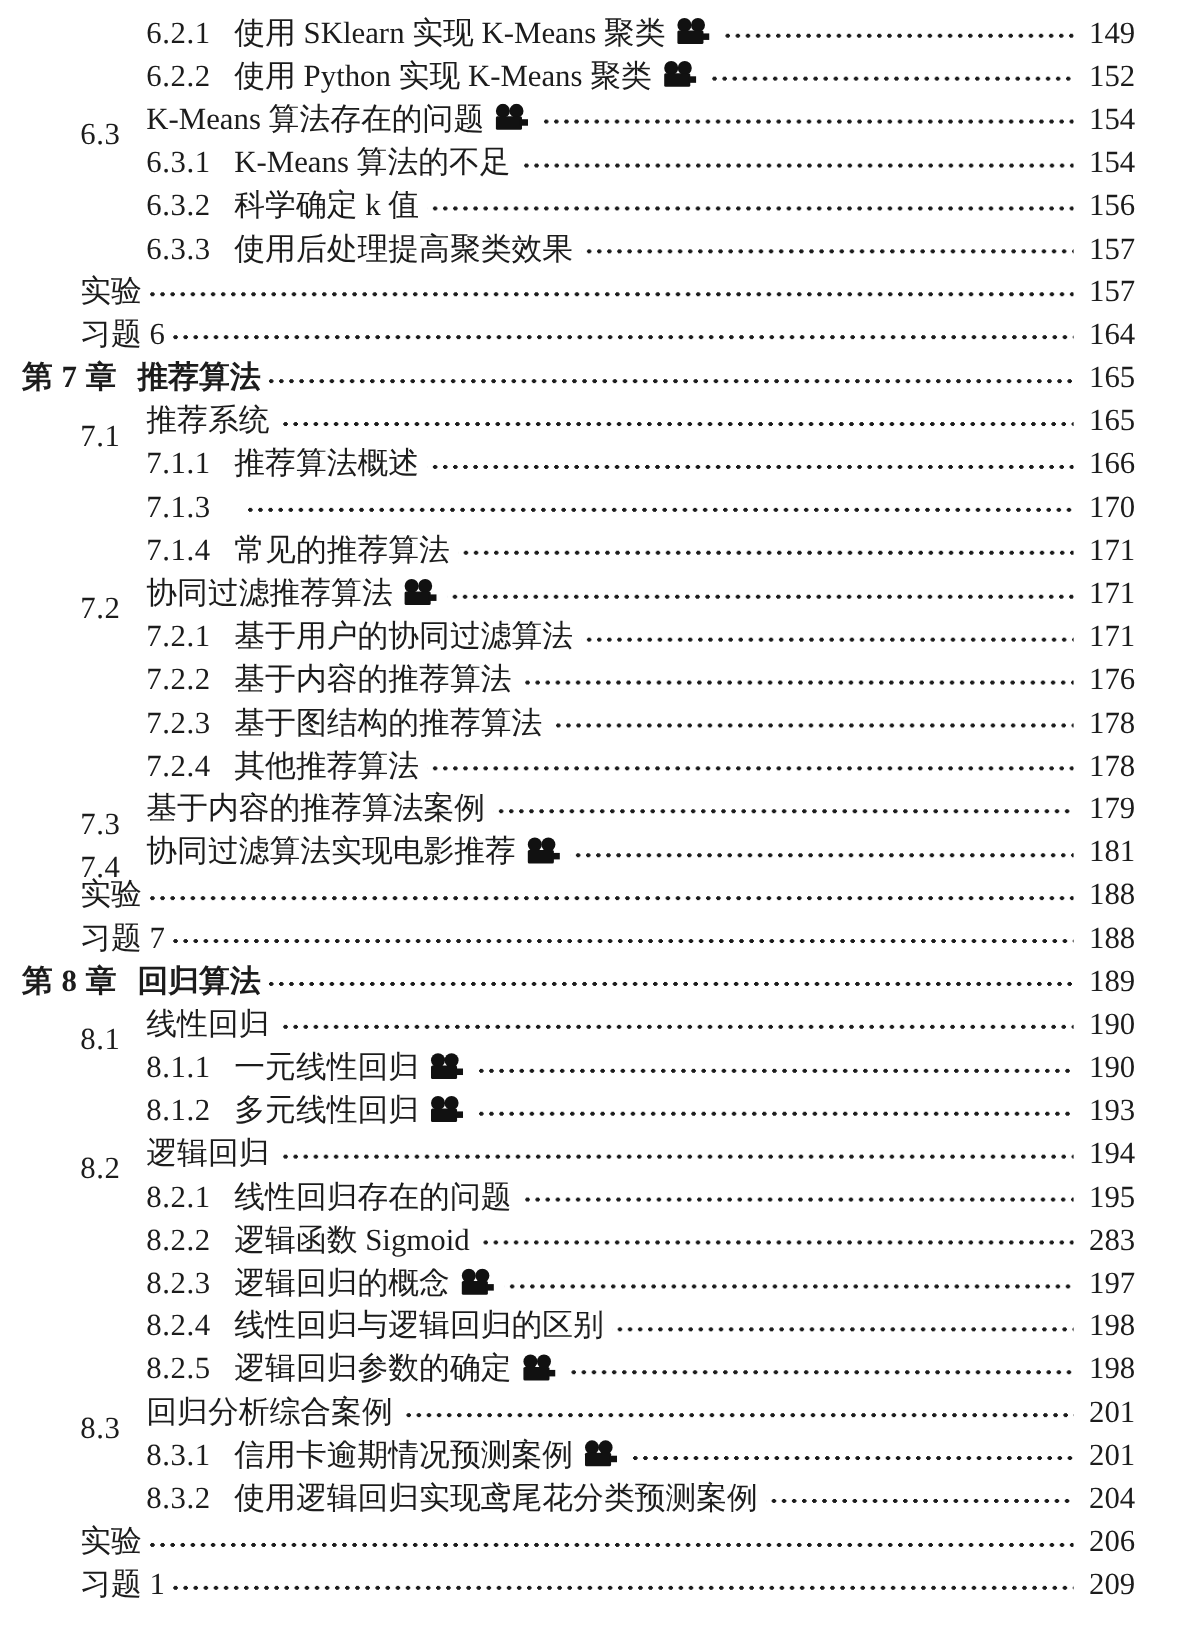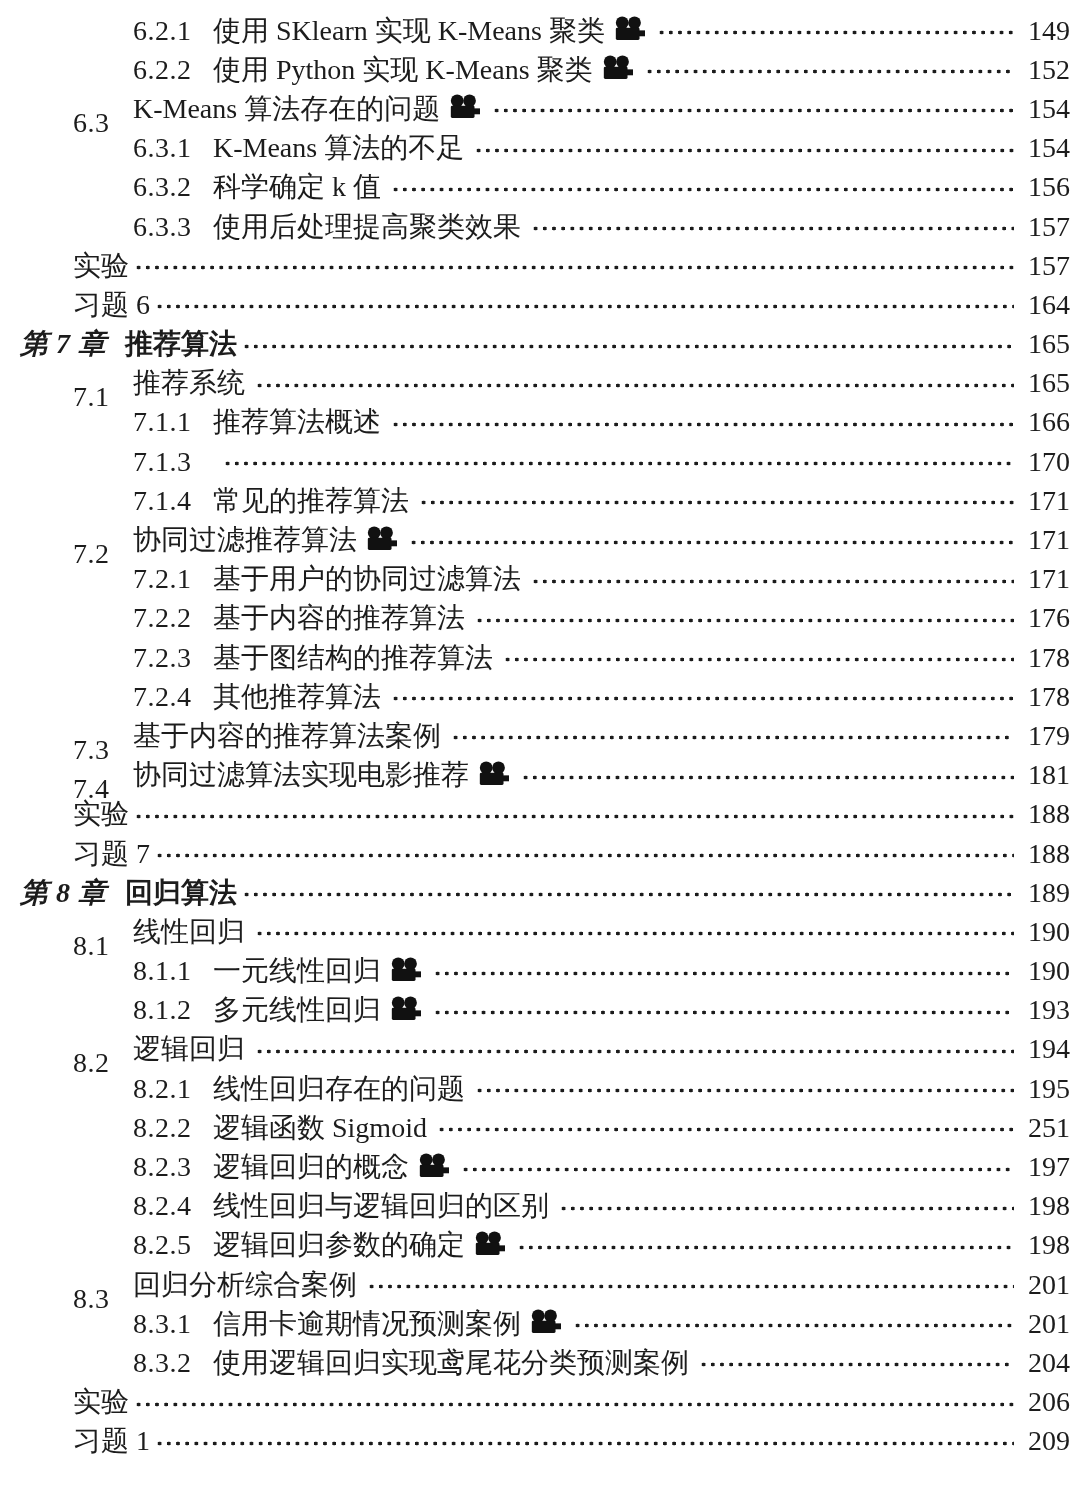--- a/index.html
+++ b/index.html
@@ -9,33 +9,34 @@
   }
   body {
     width: 1080px;
     height: 1501px;
     overflow: hidden;
     font-family: "Liberation Serif", "DejaVu Serif", serif;
     color: #1c1c1c;
   }
   .toc {
     padding-top: 11px;
+    padding-right: 38px;
   }
   .row {
     display: flex;
     align-items: center;
     height: 39.2px;
     font-size: 28px;
     line-height: 1;
     white-space: nowrap;
   }
   .num  { flex: none; letter-spacing: 0.5px; }
   .title{ flex: none; }
   
-  .lv-chapter .num  { margin-left: 20px;  width: 105px; font-weight: 700; font-style: italic; }
+  .lv-chapter .num  { margin-left: 20px;  width: 105px; font-weight: 700; }
   .lv-chapter .title{ font-weight: 700; }
   .lv-1 .num        { margin-left: 73px;  width: 60px; margin-top: 28px;  }
   .lv-2 .num        { margin-left: 133px; width: 80px;  }
   .lv-plain .title  { margin-left: 73px; }
   
   .cam {
     flex: none;
     margin: -3px 2px 0 9px;
   }
   .cam svg { display: block; }
@@ -320,21 +321,21 @@
     <span class="title">线性回归存在的问题</span>
 
     <span class="leader"></span>
     <span class="page">195</span>
   </div>
     <div class="row lv-2">
     <span class="num">8.2.2</span>
     <span class="title">逻辑函数 Sigmoid</span>
 
     <span class="leader"></span>
-    <span class="page">251</span>
+    <span class="page">283</span>
   </div>
     <div class="row lv-2">
     <span class="num">8.2.3</span>
     <span class="title">逻辑回归的概念</span>
     <span class="cam">
       <svg width="31" height="26" viewBox="0 0 34 28" aria-hidden="true">
         <g fill="#111111">
           <circle cx="9" cy="7.2" r="7"></circle>
           <circle cx="22.5" cy="7.2" r="7"></circle>
           <rect x="2" y="12.5" width="26" height="13.5" rx="1.5"></rect>

